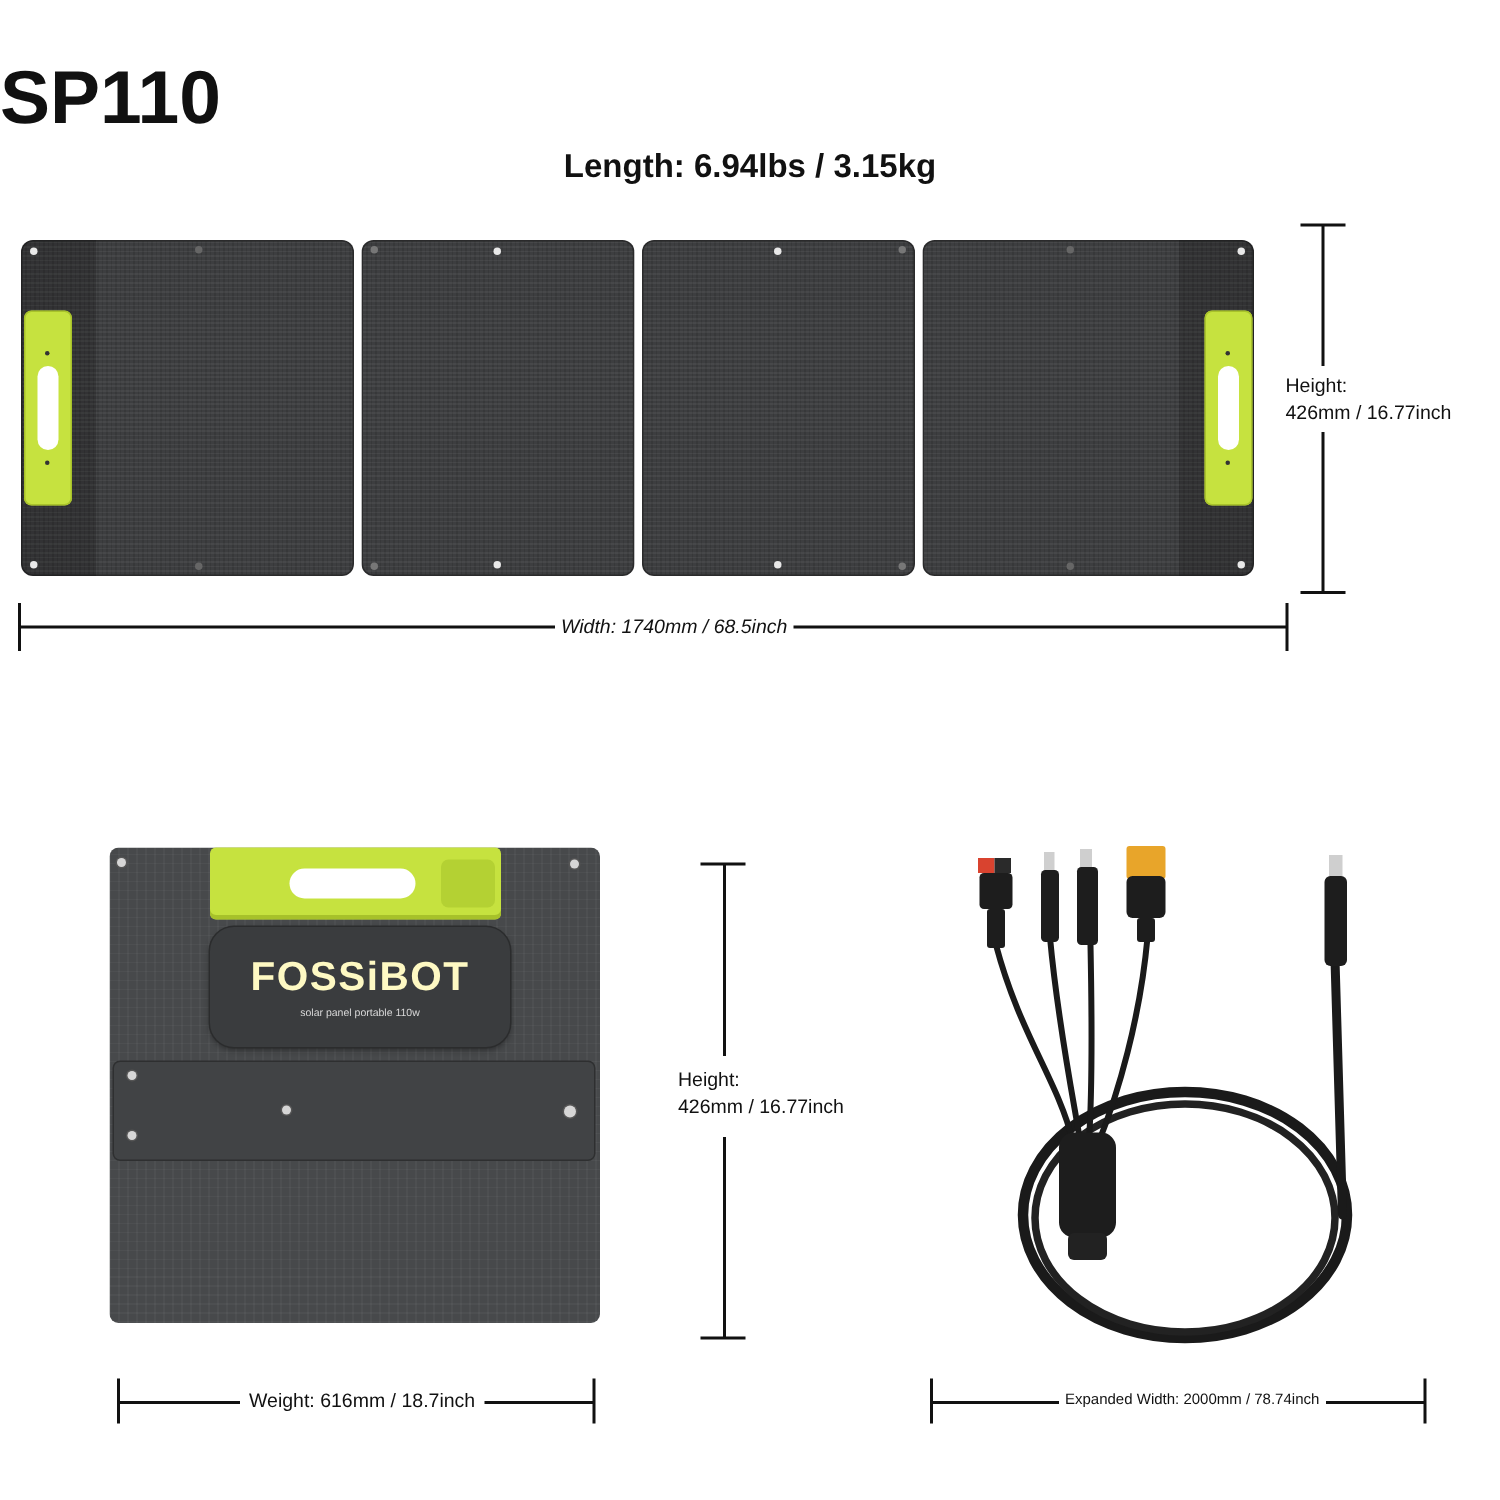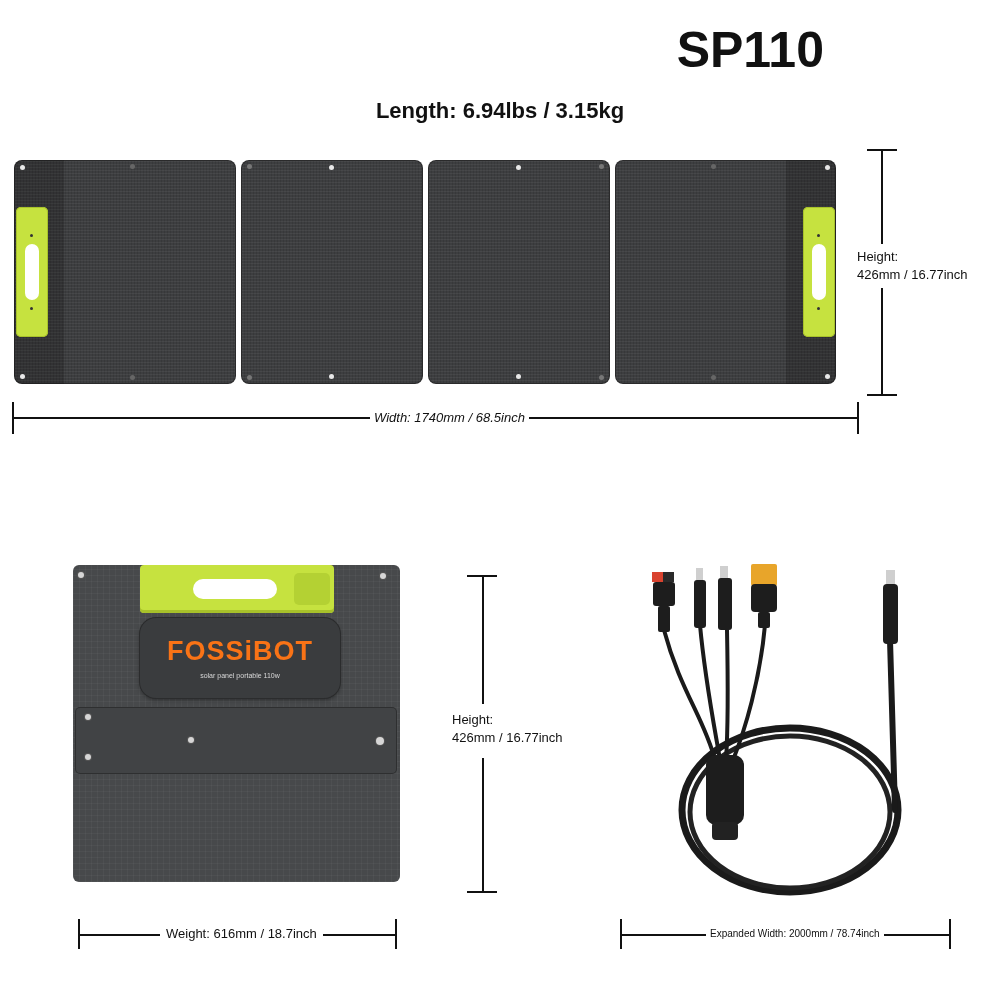--- a/index.html
+++ b/index.html
@@ -1,19 +1,19 @@
 <!DOCTYPE html>
 <html><head>
 <meta charset="utf-8">
 <style>
   html, body { margin:0; padding:0; background:#ffffff; }
   body { width:1000px; height:1000px; position:relative; overflow:hidden;
          font-family:"Liberation Sans", "DejaVu Sans", sans-serif; color:#111; }
   .abs { position:absolute; }
-  .title { left:0; width:824px; top:21px; text-align:right; font-size:50px; font-weight:700; letter-spacing:0px; color:#111; }
+  .title { left:0; width:824px; top:36px; text-align:left; font-size:50px; font-weight:700; letter-spacing:0px; color:#111; }
   .subtitle { left:0; width:1000px; top:98px; text-align:center; font-size:22px; font-weight:700; color:#111; }
 
   
   .panel-strip { left:14px; top:160px; width:822px; height:224px; }
   .segment { position:absolute; top:0; height:224px; background:#3d3e40; border-radius:8px;
              background-image:
                repeating-linear-gradient(0deg, rgba(255,255,255,0.05) 0 1px, transparent 1px 3px),
                repeating-linear-gradient(90deg, rgba(0,0,0,0.10) 0 1px, transparent 1px 3px);
              box-shadow: inset 0 0 0 1px #2a2a2b; }
   .segment .edge { position:absolute; top:0; bottom:0; width:50px; background:rgba(0,0,0,0.18); }
@@ -32,21 +32,21 @@
   .folded { left:73px; top:565px; width:327px; height:317px; background:#47494b; border-radius:6px;
             background-image:
               repeating-linear-gradient(0deg, rgba(255,255,255,0.035) 0 1px, transparent 1px 6px),
               repeating-linear-gradient(90deg, rgba(255,255,255,0.035) 0 1px, transparent 1px 6px); }
   .folded-handle { position:absolute; left:67px; top:0px; width:194px; height:48px; background:#c6e23f; border-radius:4px;
                    box-shadow: inset 0 -3px 0 #a7c12a; }
   .folded-handle .slot { position:absolute; left:53px; top:14px; width:84px; height:20px; border-radius:10px; background:#fff; }
   .folded-handle .cap { position:absolute; right:4px; top:8px; width:36px; height:32px; border-radius:5px; background:#b4d133; }
   .pouch { position:absolute; left:67px; top:53px; width:200px; height:80px; background:#3a3c3e; border-radius:16px;
            box-shadow: 0 0 0 1px #2b2c2d, 0 2px 4px rgba(0,0,0,0.4); }
-  .brand { position:absolute; left:0; width:200px; top:18px; text-align:center; color:#f97316; font-size:27px; font-weight:700; letter-spacing:1px; }
+  .brand { position:absolute; left:0; width:200px; top:18px; text-align:center; color:#fef9c3; font-size:27px; font-weight:700; letter-spacing:1px; }
   .brand-sub { position:absolute; left:0; width:200px; top:54px; text-align:center; color:#d8d8d8; font-size:7px; }
   .flap { position:absolute; left:3px; top:143px; width:320px; height:65px; background:#414345; border-radius:4px;
           box-shadow: 0 0 0 1px #2e2f30; }
   .rivet { position:absolute; width:6px; height:6px; border-radius:50%; background:#d6d6d6; box-shadow:0 0 0 1px #555; }
 
   
   .cable-svg { left:620px; top:560px; }
 </style>
 </head>
 <body>

